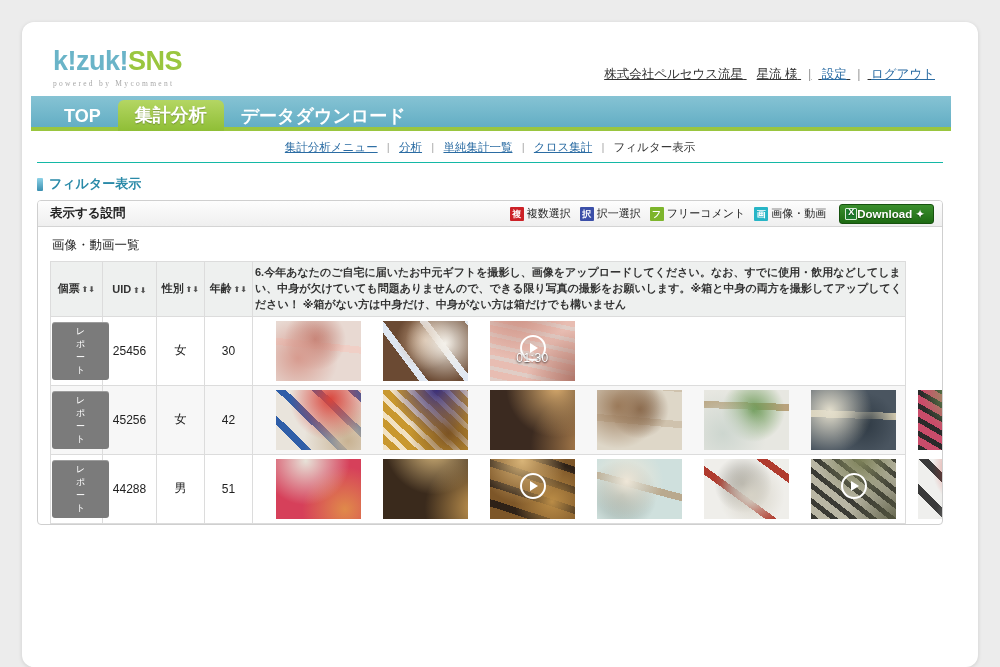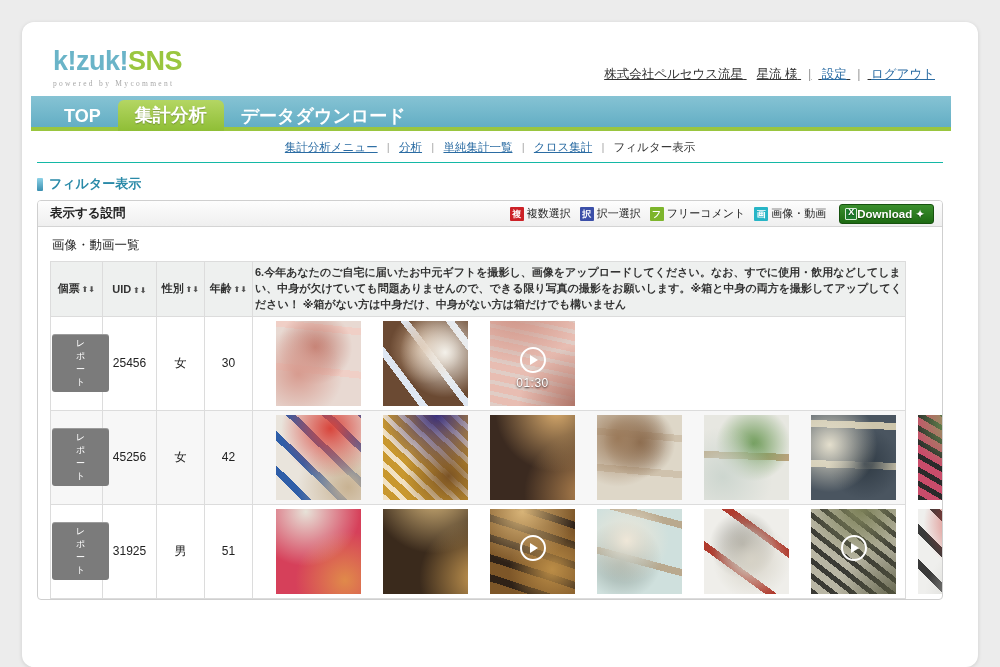--- a/index.html
+++ b/index.html
@@ -159,21 +159,21 @@
   td.c-rep,td.c-uid,td.c-sex,td.c-age{ text-align:center; font-size:12px; color:#222; }
   tr.alt td{ background:#f7f7f7; }
   .rep-btn{
     display:inline-block; background:#7b7b7b; color:#fff;
     font-size:9px; padding:3px 24px; border-radius:3px; cursor:pointer;
     box-shadow:inset 0 1px 0 rgba(255,255,255,.25);
   }
   td.c-media{ padding:4px 0 4px 4px; }
   .thumbs{ display:flex; gap:3px; align-items:flex-start; }
   .thumb{
-    position:relative; width:85px; height:85px; flex:0 0 85px;
+    position:relative; width:85px; height:60px; flex:0 0 85px;
     overflow:hidden; background:#cfcfcf;margin-left:19px;
   }
   .thumb.vid{ background:#2a2622; }
   .play{
     position:absolute; left:50%; top:46%; transform:translate(-50%,-50%);
     width:26px; height:26px; border:2px solid #fff; border-radius:50%;
     display:flex; align-items:center; justify-content:center;
   }
   .play::after{
     content:""; border-left:8px solid #fff;
@@ -303,21 +303,21 @@
                     <div class="thumb" style="background:radial-gradient(circle at 22% 35%, #e4dfcd 0%, transparent 55%),radial-gradient(circle at 63% 57%, #2f3a44 0%, transparent 50%),repeating-linear-gradient(2deg, #4a5560 0 33px, #cdc5ab 33px 40px),linear-gradient(90deg, #4a5560, #cdc5ab);"></div>
                     <div class="thumb vid" style="background:radial-gradient(circle at 50% 9%, #7fae5d 0%, transparent 55%),radial-gradient(circle at 92% 76%, #d8c77e 0%, transparent 50%),repeating-linear-gradient(30deg, #2a2a2a 0 5px, #c94c6a 5px 12px),linear-gradient(-51deg, #2a2a2a, #c94c6a);">
                       <div class="play"></div>
                       <div class="dur">03:30</div>
                     </div>
                   </div>
                 </td>
               </tr>
               <tr>
                 <td class="c-rep"><span class="rep-btn">レポート</span></td>
-                <td class="c-uid">31925</td>
+                <td class="c-uid">44288</td>
                 <td class="c-sex">男</td>
                 <td class="c-age">51</td>
                 <td class="c-media">
                   <div class="thumbs">
                     <div class="thumb" style="background:radial-gradient(circle at 35% 3%, #e7e2d8 0%, transparent 55%),radial-gradient(circle at 81% 84%, #e08a4a 0%, transparent 50%),repeating-linear-gradient(15deg, #1a1514 0 -3px, #d6405a -3px 4px),linear-gradient(-53deg, #1a1514, #d6405a);"></div>
                     <div class="thumb" style="background:radial-gradient(circle at 60% -23%, #e2c183 0%, transparent 55%),radial-gradient(circle at 112% 81%, #c99a52 0%, transparent 50%),repeating-linear-gradient(40deg, #8c6131 0 -6px, #3a2a1c -6px 1px),linear-gradient(-35deg, #8c6131, #3a2a1c);"></div>
                     <div class="thumb vid" style="background:radial-gradient(circle at 38% 3%, #d8b478 0%, transparent 55%),radial-gradient(circle at 73% 71%, #bb8d47 0%, transparent 50%),repeating-linear-gradient(18deg, #7d5628 0 12px, #2e2117 12px 19px),linear-gradient(7deg, #7d5628, #2e2117);">
                       <div class="play"></div>
                     </div>
                     <div class="thumb" style="background:radial-gradient(circle at 35% 37%, #efe7d8 0%, transparent 55%),radial-gradient(circle at 30% 60%, #8e9e97 0%, transparent 50%),repeating-linear-gradient(15deg, #cfe0dd 0 39px, #b9a98e 39px 46px),linear-gradient(84deg, #cfe0dd, #b9a98e);"></div>

